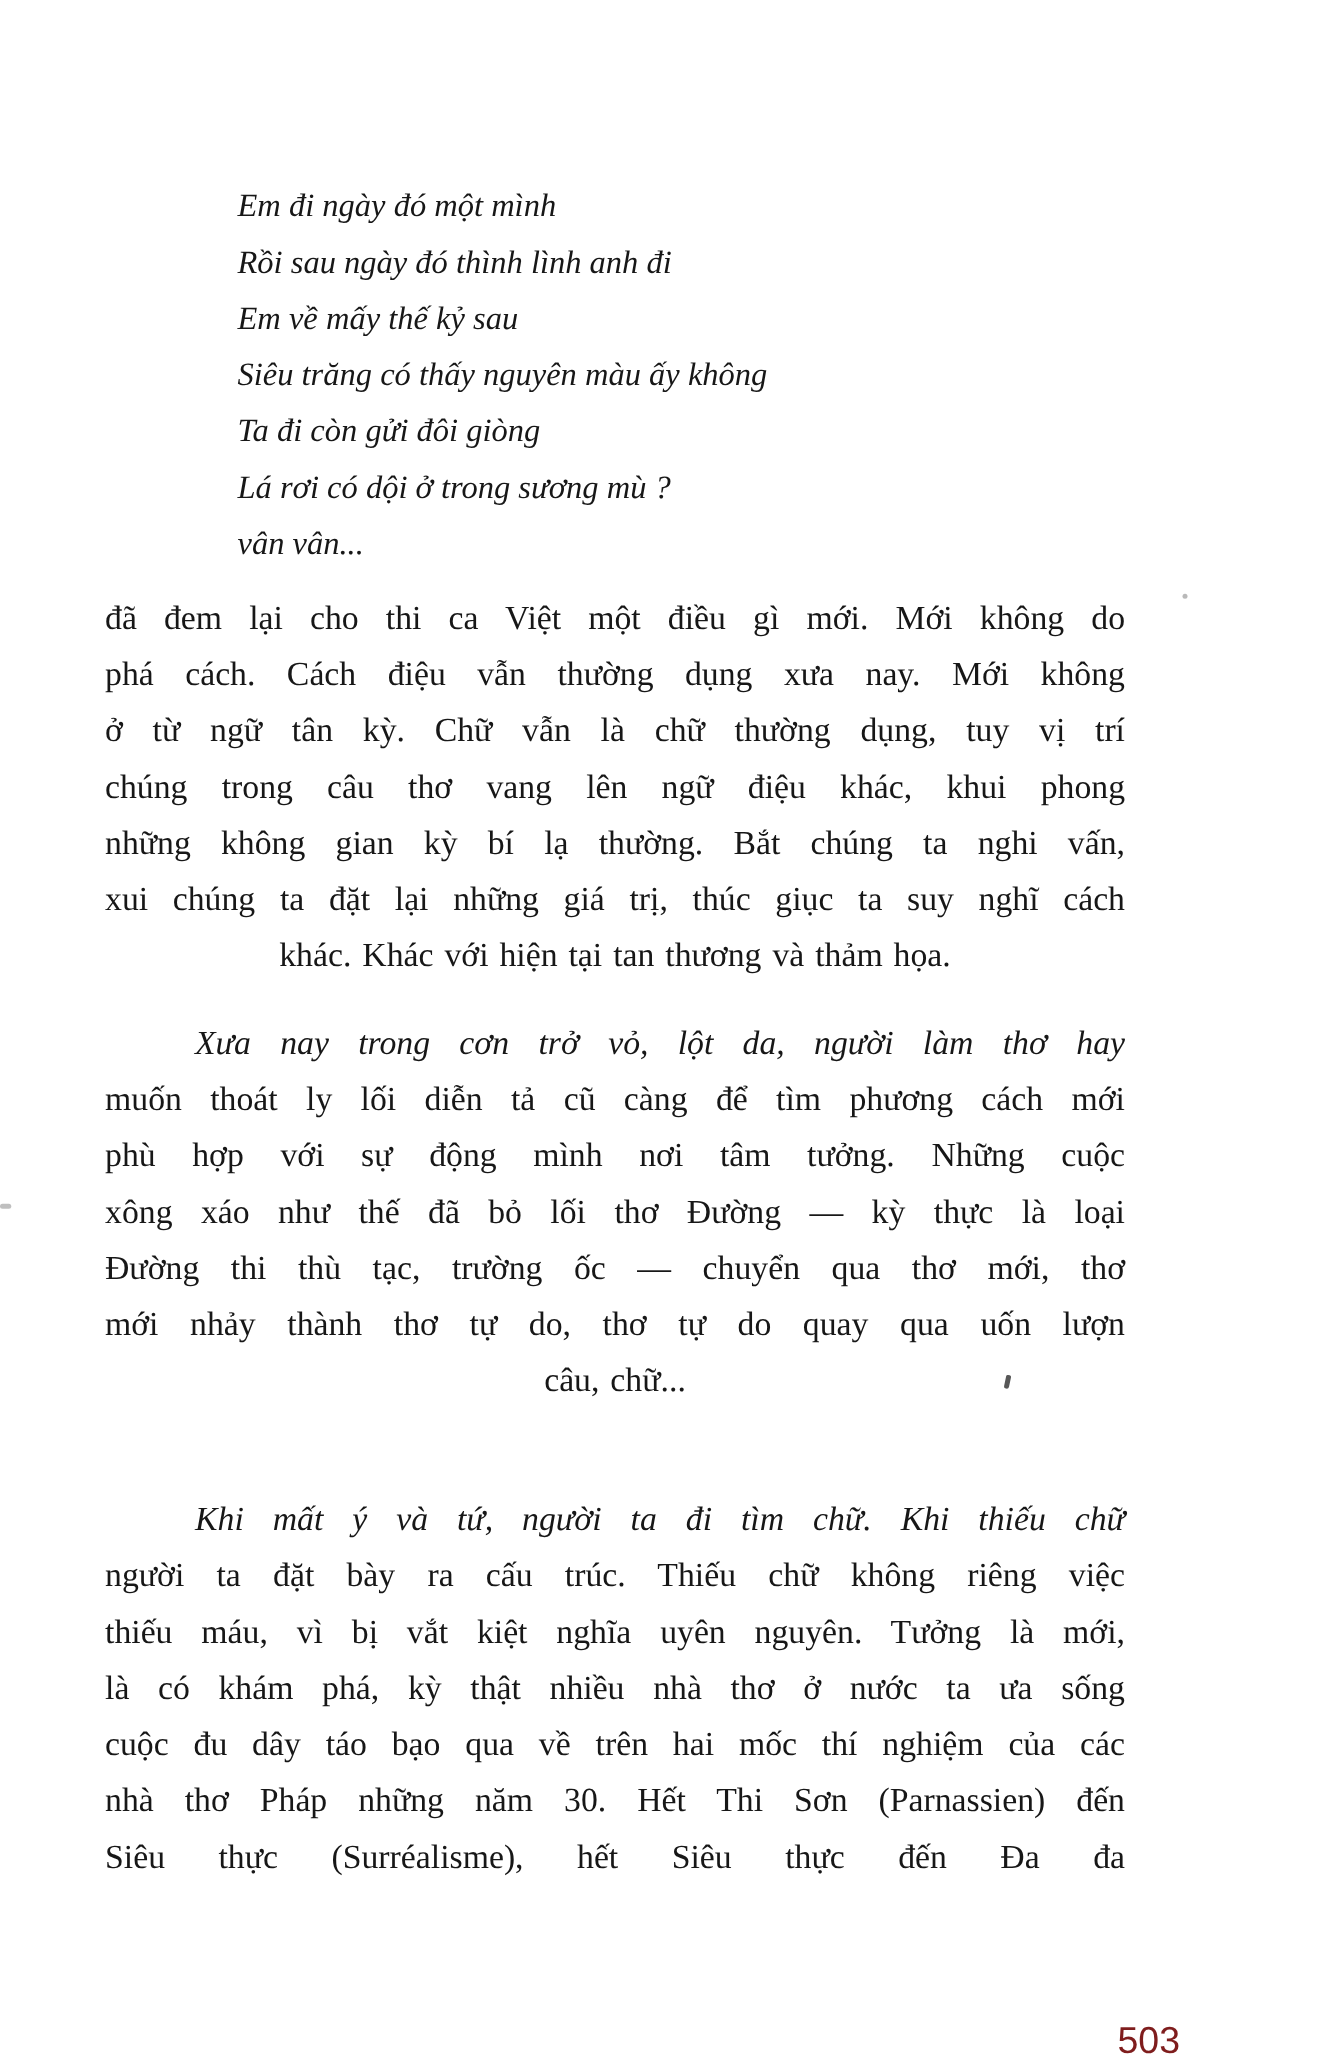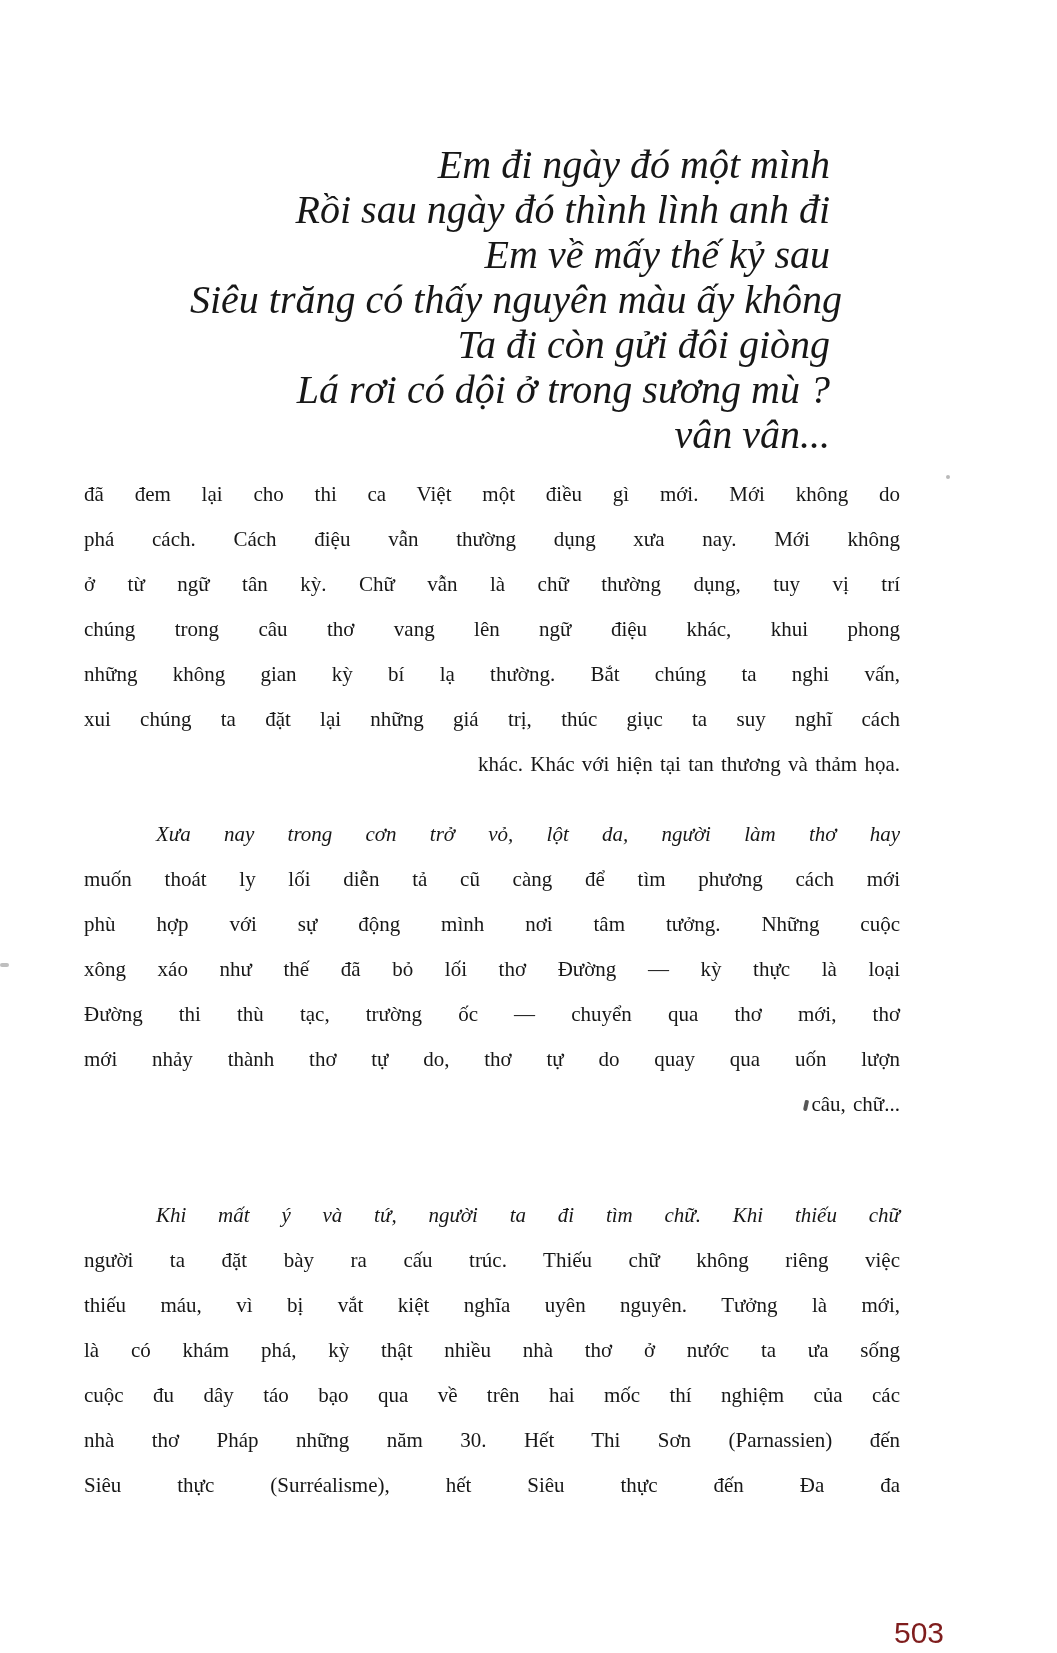--- a/index.html
+++ b/index.html
@@ -16,43 +16,43 @@
     font-family: "Liberation Serif", "DejaVu Serif", serif;
     overflow: hidden;
   }
   
   .poem {
     position: absolute;
     left: 190px;
     top: 142px;
     width: 640px;
     font-style: italic;
-    font-size: 40px;
+    font-size: 26px;
     line-height: 45px;
-    text-align: right;
+    text-align: left;
   }
   .poem .pline { white-space: nowrap; }
   
   .para {
     position: absolute;
     left: 84px;
     width: 816px;
-    font-size: 21px;
+    font-size: 27px;
     line-height: 45px;
     word-spacing: 2px;
   }
   #para-1 { top: 472px; }
   #para-2 { top: 812px; }
   #para-3 { top: 1193px; }
   .jline {                 
     text-align: justify;
     text-align-last: justify;
   }
   .lline {                 
-    text-align: right;
+    text-align: center;
   }
   .indent { text-indent: 72px; font-style: italic; }   
   
   .pageno {
     position: absolute;
     left: 894px;
     top: 1616px;
     font-family: "Liberation Sans", "DejaVu Sans", sans-serif;
     font-size: 30px;
     line-height: 34px;

